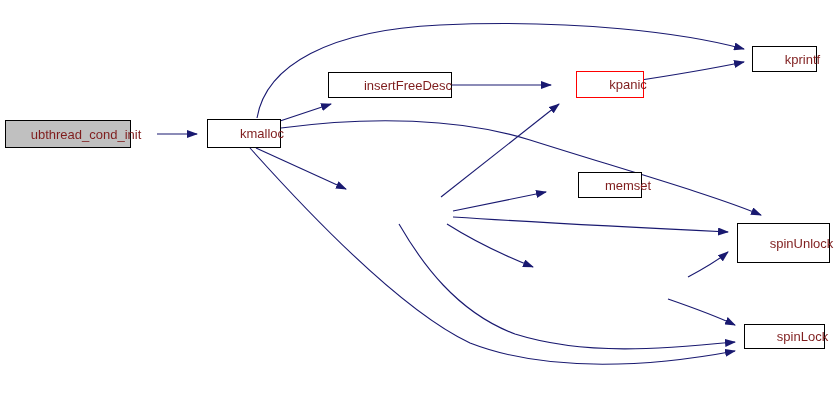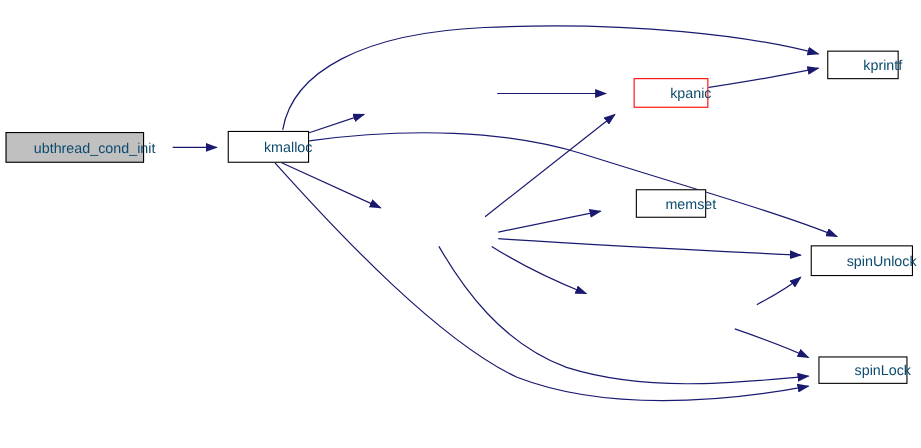--- a/index.html
+++ b/index.html
@@ -16,21 +16,21 @@
     left:0;top:0;
   }
   .node{
     position:absolute;
     box-sizing:border-box;
     display:flex;
     align-items:center;
     justify-content:center;
     border:1px solid #000000;
     background:#ffffff;
-    color:#0c4a6e;
+    color:#7f1d1d;
     font-size:13px;
     line-height:1;
     white-space:nowrap;
     cursor:pointer;
     padding-left:36px;
   }
   .node.root{
     background:#c0c0c0;
     cursor:default;
   }
@@ -59,18 +59,19 @@
       <path d="M441,197 L559,104" fill="none" stroke="#191970" stroke-width="1.1" marker-end="url(#arrowhead)"></path>
       <path d="M453,211 L546,192" fill="none" stroke="#191970" stroke-width="1.1" marker-end="url(#arrowhead)"></path>
       <path d="M453,217 C545,223 645,228 728,232" fill="none" stroke="#191970" stroke-width="1.1" marker-end="url(#arrowhead)"></path>
       <path d="M447,224 C477,243 508,257 533,267" fill="none" stroke="#191970" stroke-width="1.1" marker-end="url(#arrowhead)"></path>
       <path d="M399,224 C421,262 456,312 515,334 C585,356 662,349 735,342" fill="none" stroke="#191970" stroke-width="1.1" marker-end="url(#arrowhead)"></path>
       <path d="M688,277 C703,269 717,261 728,252" fill="none" stroke="#191970" stroke-width="1.1" marker-end="url(#arrowhead)"></path>
       <path d="M668,299 C694,308 716,316 735,325" fill="none" stroke="#191970" stroke-width="1.1" marker-end="url(#arrowhead)"></path>
     </svg>
     <div class="node root" style="left: 5px; top: 120px; width: 126px; height: 28px;">ubthread_cond_init</div>
     <div class="node normal" style="left: 207px; top: 119px; width: 74px; height: 29px;">kmalloc</div>
+    <div class="node normal" style="left: 328px; top: 72px; width: 124px; height: 26px;">insertFreeDesc</div>
     <div class="node highlight" style="left: 560px; top: 71px; width: 68px; height: 27px; margin-left: 16px;">kpanic</div>
     <div class="node normal" style="left: 752px; top: 46px; width: 65px; height: 26px;">kprintf</div>
     <div class="node normal" style="left: 578px; top: 172px; width: 64px; height: 26px;">memset</div>
-    <div class="node normal" style="left: 737px; top: 223px; width: 93px; height: 28px;">spinUnlock</div>
+    <div class="node normal" style="left: 737px; top: 223px; width: 93px; height: 40px;">spinUnlock</div>
     <div class="node normal" style="left: 744px; top: 324px; width: 81px; height: 25px;">spinLock</div>
   </div>
 
 </body></html>

